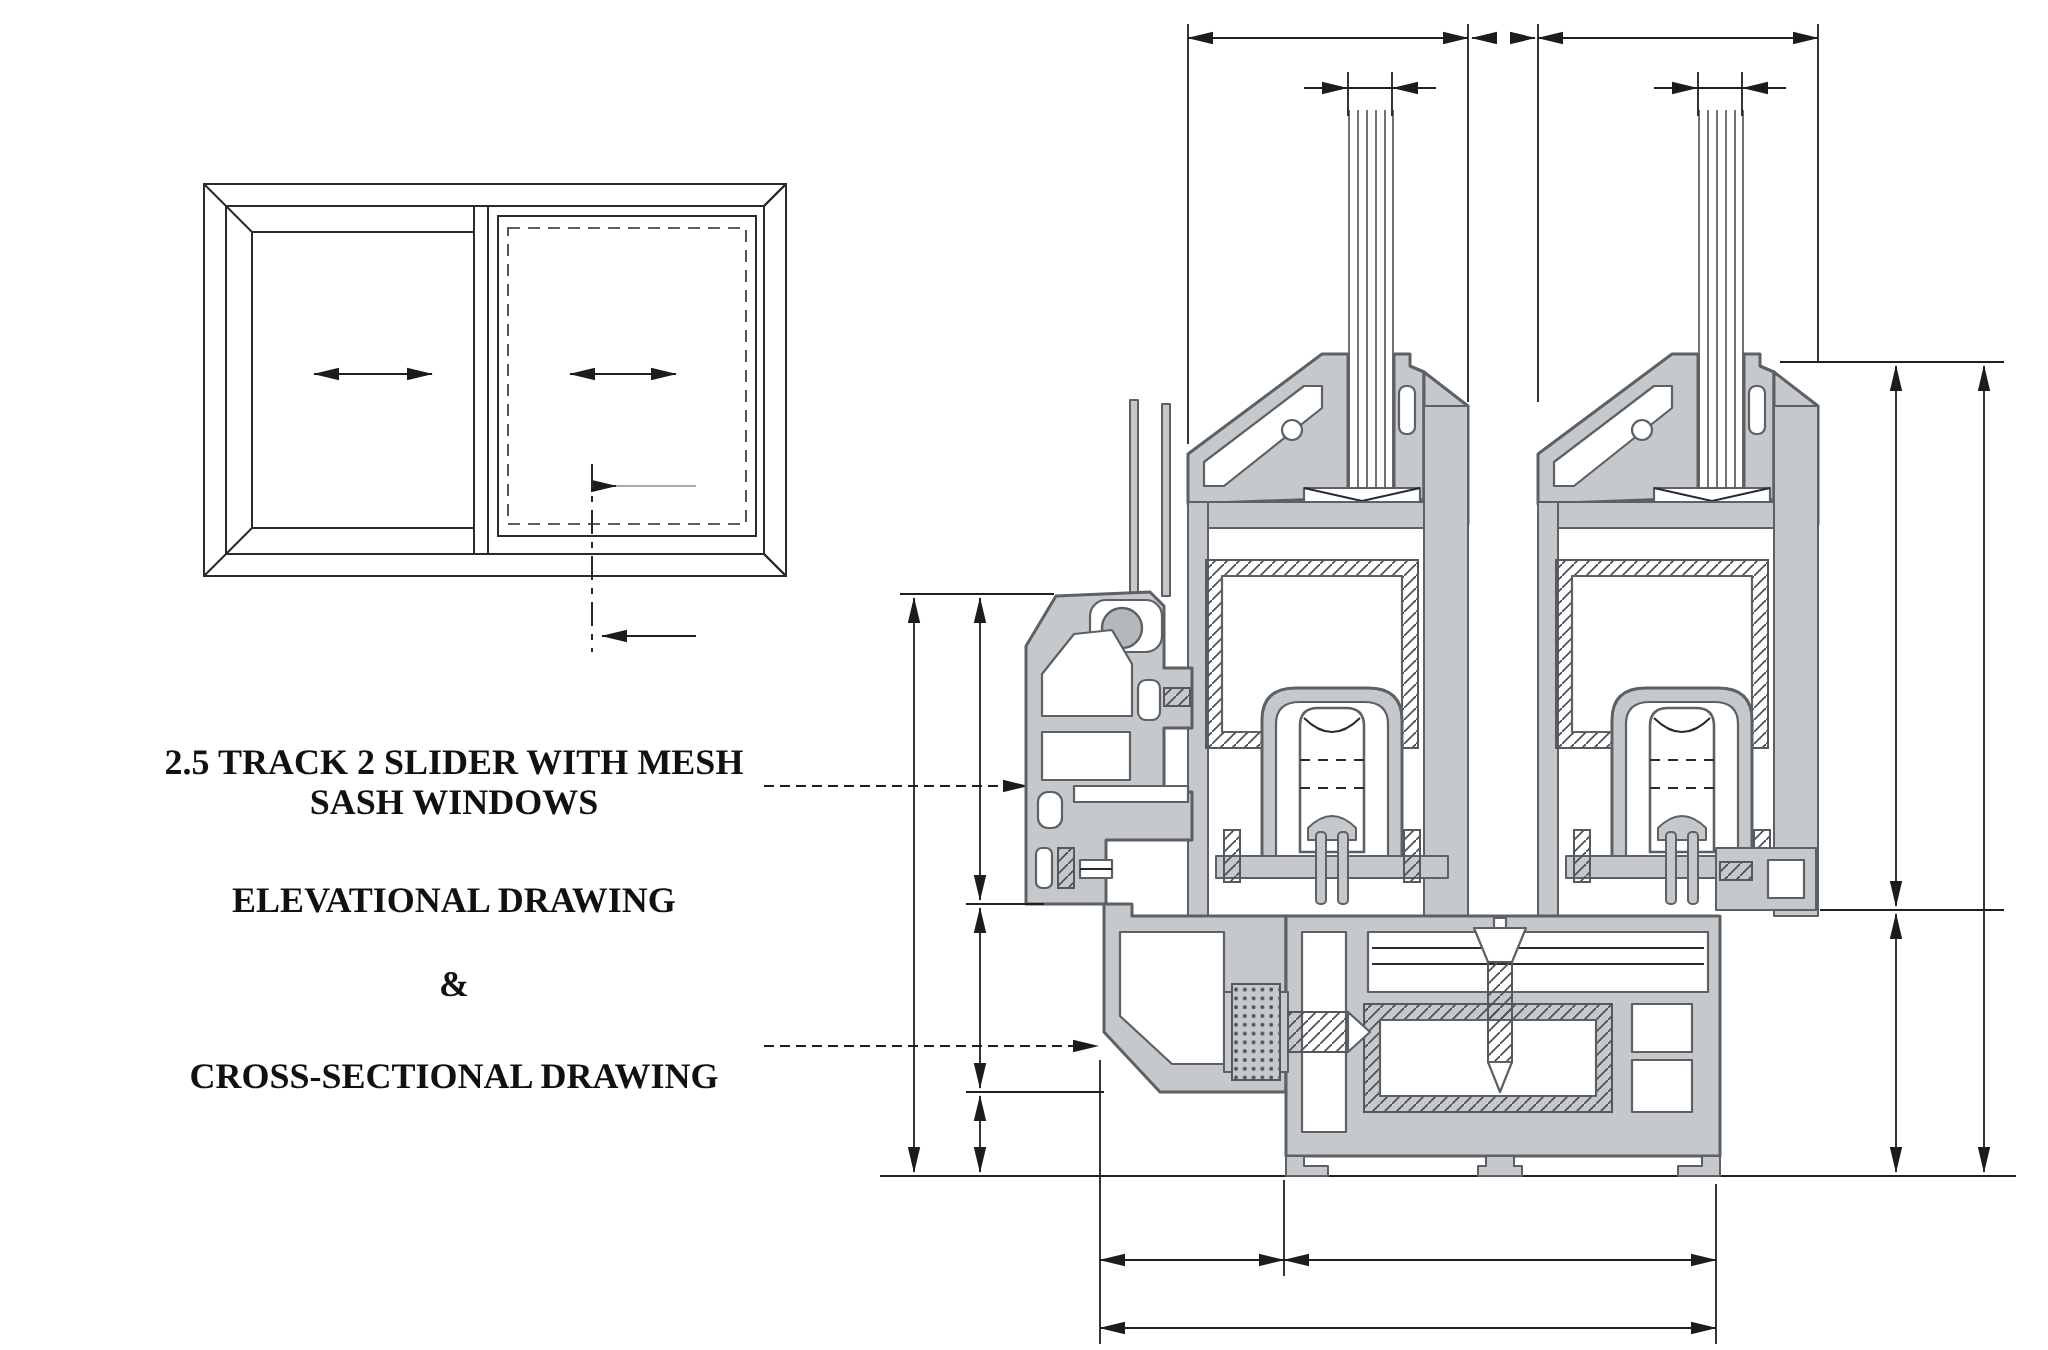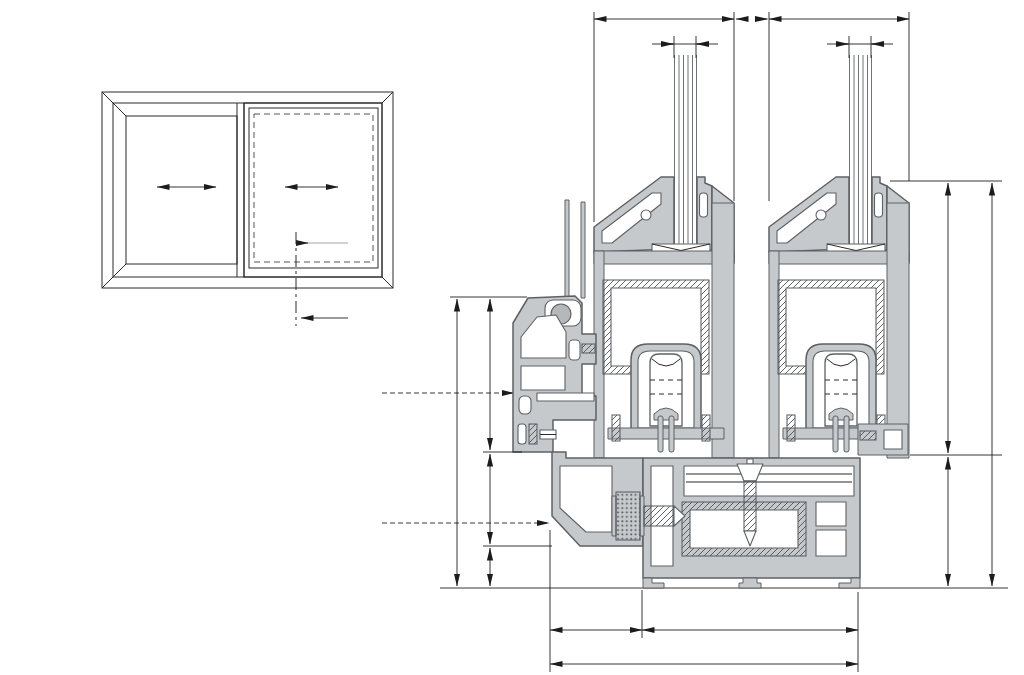--- a/index.html
+++ b/index.html
@@ -218,14 +218,21 @@
       <g>
         <path d="M550,530 L550,672 M642,590 L642,638 M858,592 L858,672" class="dim"></path>
         <line x1="550" y1="630" x2="642" y2="630" class="dim" marker-start="url(#arr)" marker-end="url(#arr)"></line>
         <line x1="642" y1="630" x2="858" y2="630" class="dim" marker-start="url(#arr)" marker-end="url(#arr)"></line>
         <line x1="550" y1="664" x2="858" y2="664" class="dim" marker-start="url(#arr)" marker-end="url(#arr)"></line>
       </g>
     </g>
   </g>
 </svg>
 
+  <div class="titleblock">
+    <div>2.5 TRACK 2 SLIDER WITH MESH</div>
+    <div>SASH WINDOWS</div>
+    <div class="tb-l3">ELEVATIONAL DRAWING</div>
+    <div class="tb-l4">&amp;</div>
+    <div class="tb-l5">CROSS-SECTIONAL DRAWING</div>
+  </div>
 
 </div>
 
 </body></html>

